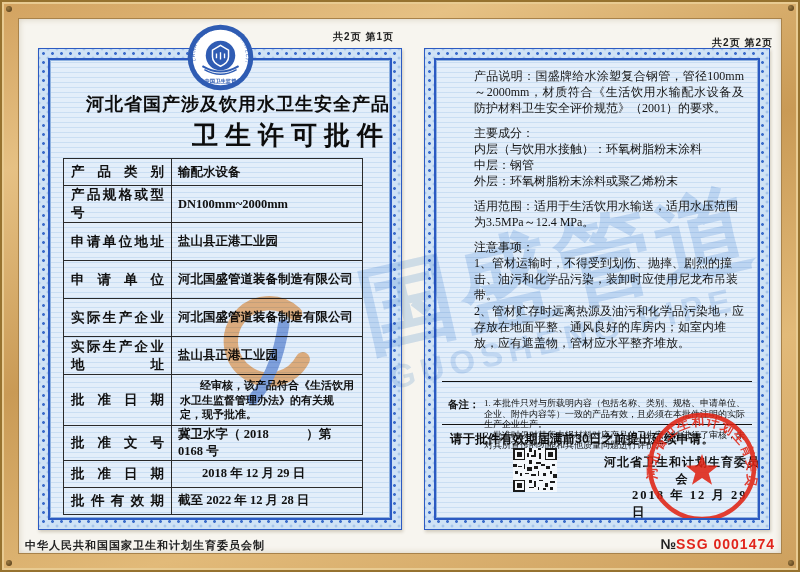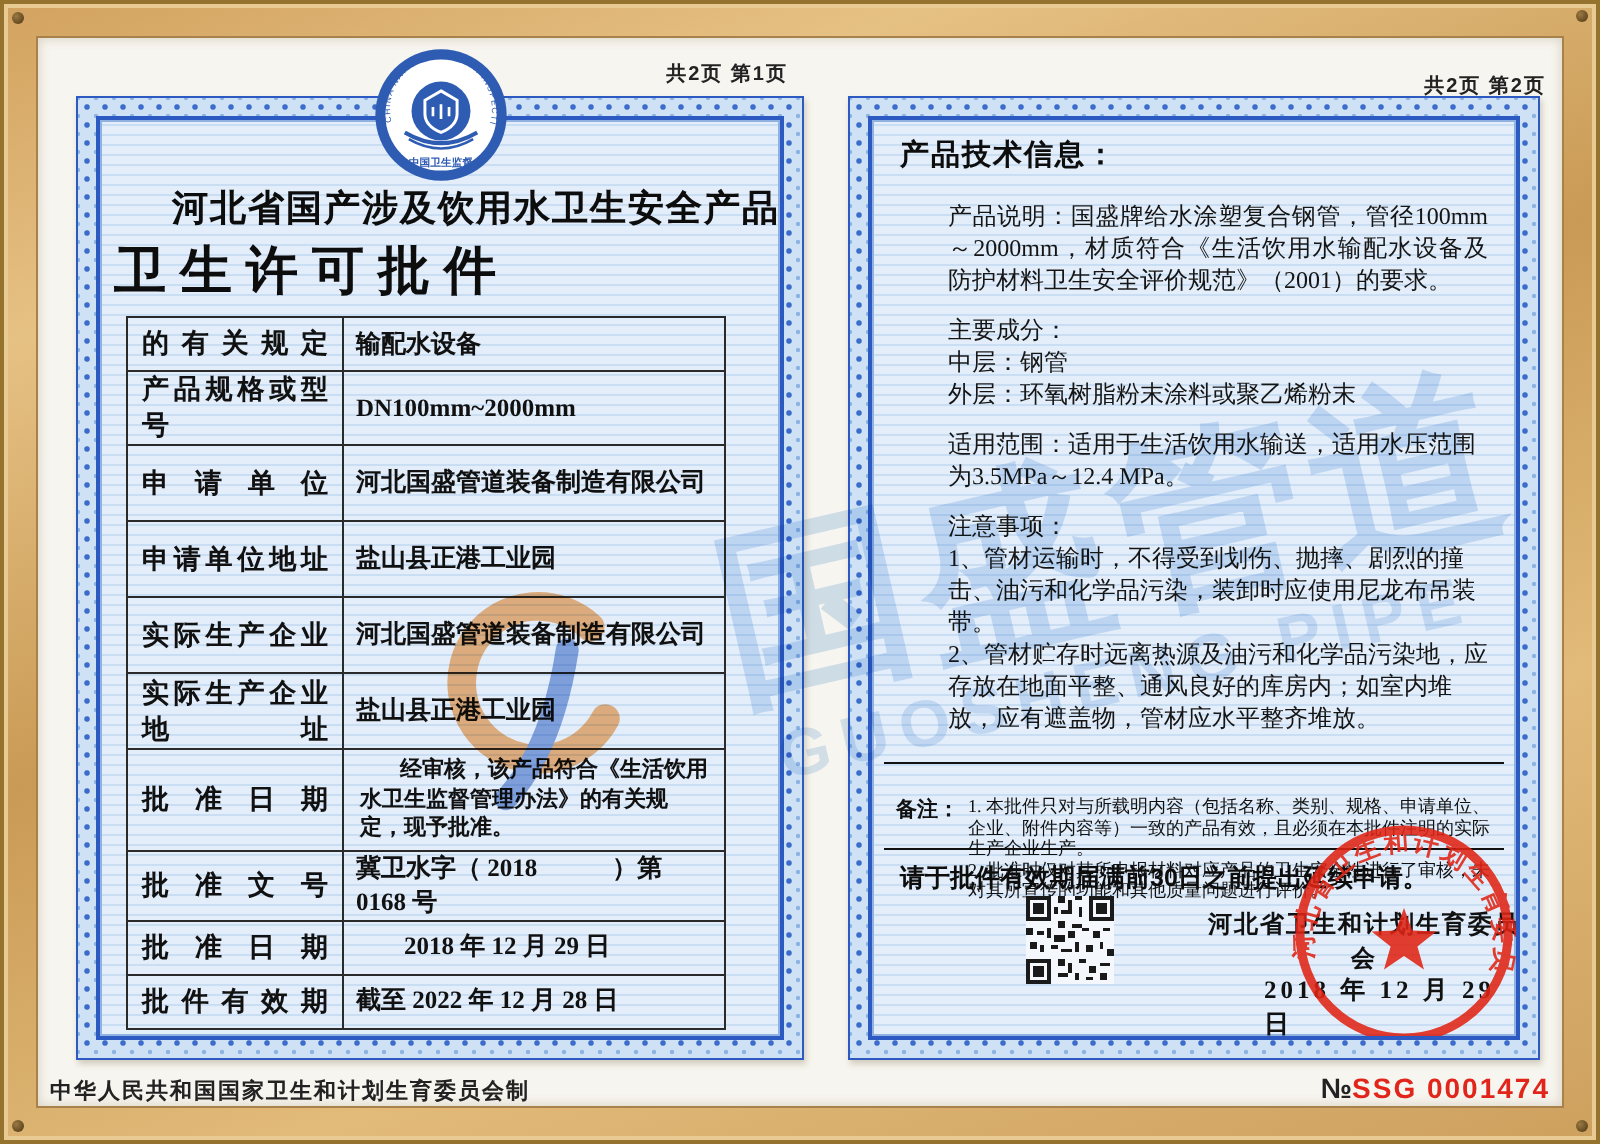--- a/index.html
+++ b/index.html
@@ -45,21 +45,21 @@
 
   .page-label { position:absolute; z-index:2; font:bold 10px "Liberation Sans",sans-serif; color:#222; letter-spacing:1px; text-align:right; width:112px; }
   .lbl1 { left:282px; top:30px; }
   .lbl2 { left:661px; top:36px; }
 
   
   .emblem { position:absolute; left:187px; top:24px; width:67px; height:67px; z-index:3; }
 
   
   .t1 { margin-top:32px; text-align:right; font:bold 18px "Liberation Sans",sans-serif; letter-spacing:1px; color:#0d0d0d; }
-  .t2 { margin-top:4px; text-align:left; font:bold 26px/30px "Liberation Sans",sans-serif; letter-spacing:7px; text-indent:7px; color:#0d0d0d; }
+  .t2 { margin-top:4px; text-align:right; font:bold 26px/30px "Liberation Sans",sans-serif; letter-spacing:7px; text-indent:7px; color:#0d0d0d; }
   table.cert { width:300px; margin:8px 0 0 13px; border-collapse:collapse; }
   table.cert td { border:1px solid #2a2a2a; vertical-align:middle; }
   td.lb { width:108px; padding:0 7px; }
   td.lb div { font:bold 13.5px "Liberation Sans",sans-serif; color:#111; text-align:justify; text-align-last:justify; }
   td.val { font:bold 12.5px "Liberation Serif",serif; color:#111; padding:0 6px; }
   tr.rs { height:27px; } tr.rm { height:38px; } tr.rc { height:36px; }
   td.concl { font-size:11px; line-height:14.5px; padding:3px 8px; text-indent:20px; font-weight:bold; }
   td.pl { padding-left:30px; }
   .footer1 { position:absolute; left:25px; top:538px; font:bold 11px "Liberation Sans",sans-serif; color:#222; letter-spacing:1px; z-index:2; }
 
@@ -104,41 +104,41 @@
 
   <div class="page page1">
     <div class="page-inner">
       <div class="t1">河北省国产涉及饮用水卫生安全产品</div>
       <div class="t2">卫生许可批件</div>
 
       <table class="cert">
         <tbody>
         <tr class="rs">
               <td class="lb">
-                <div>的有关规定</div>
+                <div>产品类别</div>
               </td>
               <td class="val">输配水设备</td>
             </tr>
         <tr class="rs">
               <td class="lb">
                 <div>产品规格或型号</div>
               </td>
               <td class="val">DN100mm~2000mm</td>
             </tr>
         <tr class="rm">
               <td class="lb">
+                <div>申请单位地址</div>
+              </td>
+              <td class="val">盐山县正港工业园</td>
+            </tr>
+        <tr class="rm">
+              <td class="lb">
                 <div>申请单位</div>
               </td>
               <td class="val">河北国盛管道装备制造有限公司</td>
-            </tr>
-        <tr class="rm">
-              <td class="lb">
-                <div>申请单位地址</div>
-              </td>
-              <td class="val">盐山县正港工业园</td>
             </tr>
         <tr class="rm">
               <td class="lb">
                 <div>实际生产企业</div>
               </td>
               <td class="val">河北国盛管道装备制造有限公司</td>
             </tr>
         <tr class="rm">
               <td class="lb">
                 <div>实际生产企业地址</div>
@@ -187,24 +187,24 @@
     <path d="M50,32 l12,7 v10 q0,9 -12,14 q-12,-5 -12,-14 v-10 z" fill="none" stroke="#ffffff" stroke-width="2.2"></path>
     <path d="M44,51 v-7 M50,53 v-11 M56,51 v-7" stroke="#ffffff" stroke-width="2"></path>
     <text x="50" y="88" font-size="8" fill="#2f5cb3" text-anchor="middle" font-weight="bold">中国卫生监督</text>
   </svg>
 
   <div class="footer1">中华人民共和国国家卫生和计划生育委员会制</div>
 
   <div class="page page2">
     <div class="page-inner">
       <div class="p2-pad">
-        <div class="p2-heading">产品技术信息：</div>
         <div class="p2-body">
           <p class="p2-desc">产品说明：国盛牌给水涂塑复合钢管，管径100mm～2000mm，材质符合《生活饮用水输配水设备及防护材料卫生安全评价规范》（2001）的要求。</p>
           <p class="gap">主要成分：</p>
+          <p>内层（与饮用水接触）：环氧树脂粉末涂料</p>
           <p>中层：钢管</p>
           <p>外层：环氧树脂粉末涂料或聚乙烯粉末</p>
           <p class="gap">适用范围：适用于生活饮用水输送，适用水压范围为3.5MPa～12.4 MPa。</p>
           <p class="gap">注意事项：</p>
           <p>1、管材运输时，不得受到划伤、抛摔、剧烈的撞击、油污和化学品污染，装卸时应使用尼龙布吊装带。</p>
           <p>2、管材贮存时远离热源及油污和化学品污染地，应存放在地面平整、通风良好的库房内；如室内堆放，应有遮盖物，管材应水平整齐堆放。</p>
         </div>
       </div>
 
       <div class="sep-block">

